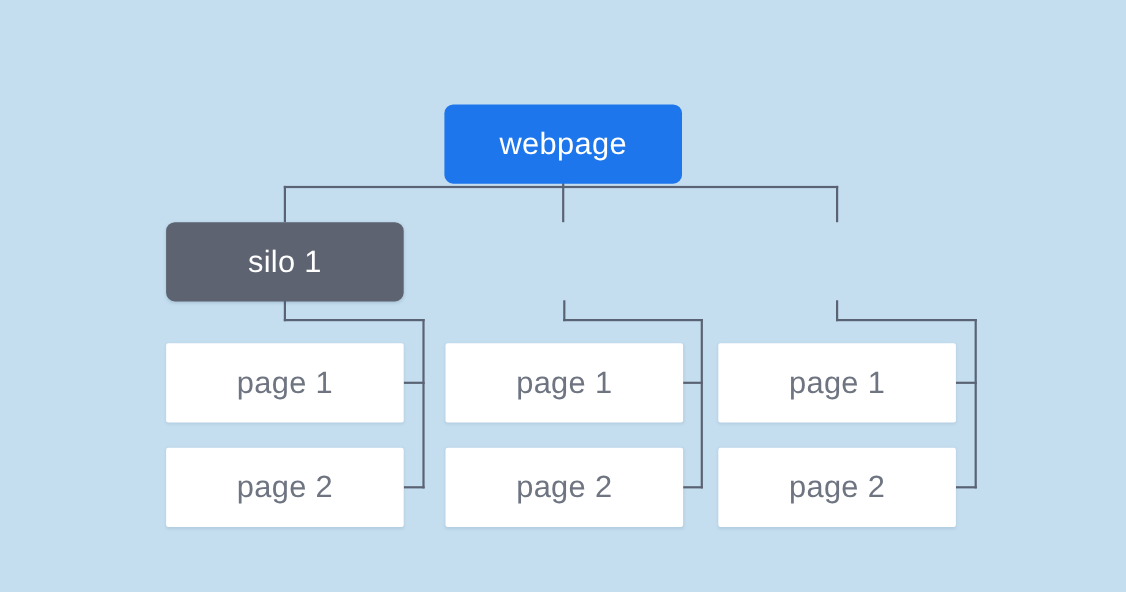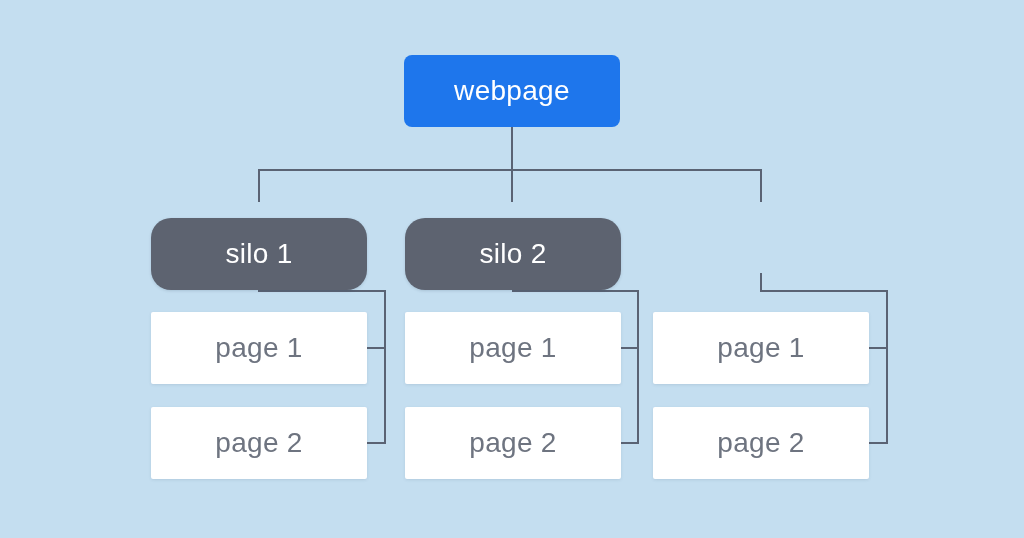--- a/index.html
+++ b/index.html
@@ -36,27 +36,27 @@
     justify-content: center;
     font-size: 28px;
     line-height: 1;
     letter-spacing: 0.3px;
     white-space: nowrap;
   }
   .node.root {
     background: var(--root-box);
     color: var(--root-text);
     border-radius: 8px;
+    margin-top: 40px;
   }
   .node.silo {
     background: var(--silo-box);
     color: var(--silo-text);
-    border-radius: 20px;
+    border-radius: 8px;
     box-shadow: 0 1px 3px rgba(50, 70, 95, 0.18);
-    margin-top: 16px;
   }
   .node.page {
     background: var(--page-box);
     color: var(--page-text);
     border-radius: 2px;
     box-shadow: 0 1px 3px rgba(50, 70, 95, 0.12);
   }
   .line {
     position: absolute;
     background: var(--connector);
@@ -88,21 +88,20 @@
 
   <div class="line v" style="left:760px; top:273px; height:19px;"></div>
   <div class="line h" style="left:760px; top:290px; width:128px;"></div>
   <div class="line v" style="left:886px; top:290px; height:154px;"></div>
   <div class="line h" style="left:869px; top:347px; width:19px;"></div>
   <div class="line h" style="left:869px; top:442px; width:19px;"></div>
 
   <div class="node root" style="left:404px; top:55px;">webpage</div>
 
   <div class="node silo" style="left:151px; top:202px;">silo 1</div>
-  <div class="node silo" style="left:405px; top:202px;">silo 2</div>
 
   <div class="node page" style="left:151px; top:312px;">page 1</div>
   <div class="node page" style="left:151px; top:407px;">page 2</div>
 
   <div class="node page" style="left:405px; top:312px;">page 1</div>
   <div class="node page" style="left:405px; top:407px;">page 2</div>
 
   <div class="node page" style="left:653px; top:312px;">page 1</div>
   <div class="node page" style="left:653px; top:407px;">page 2</div>
 

